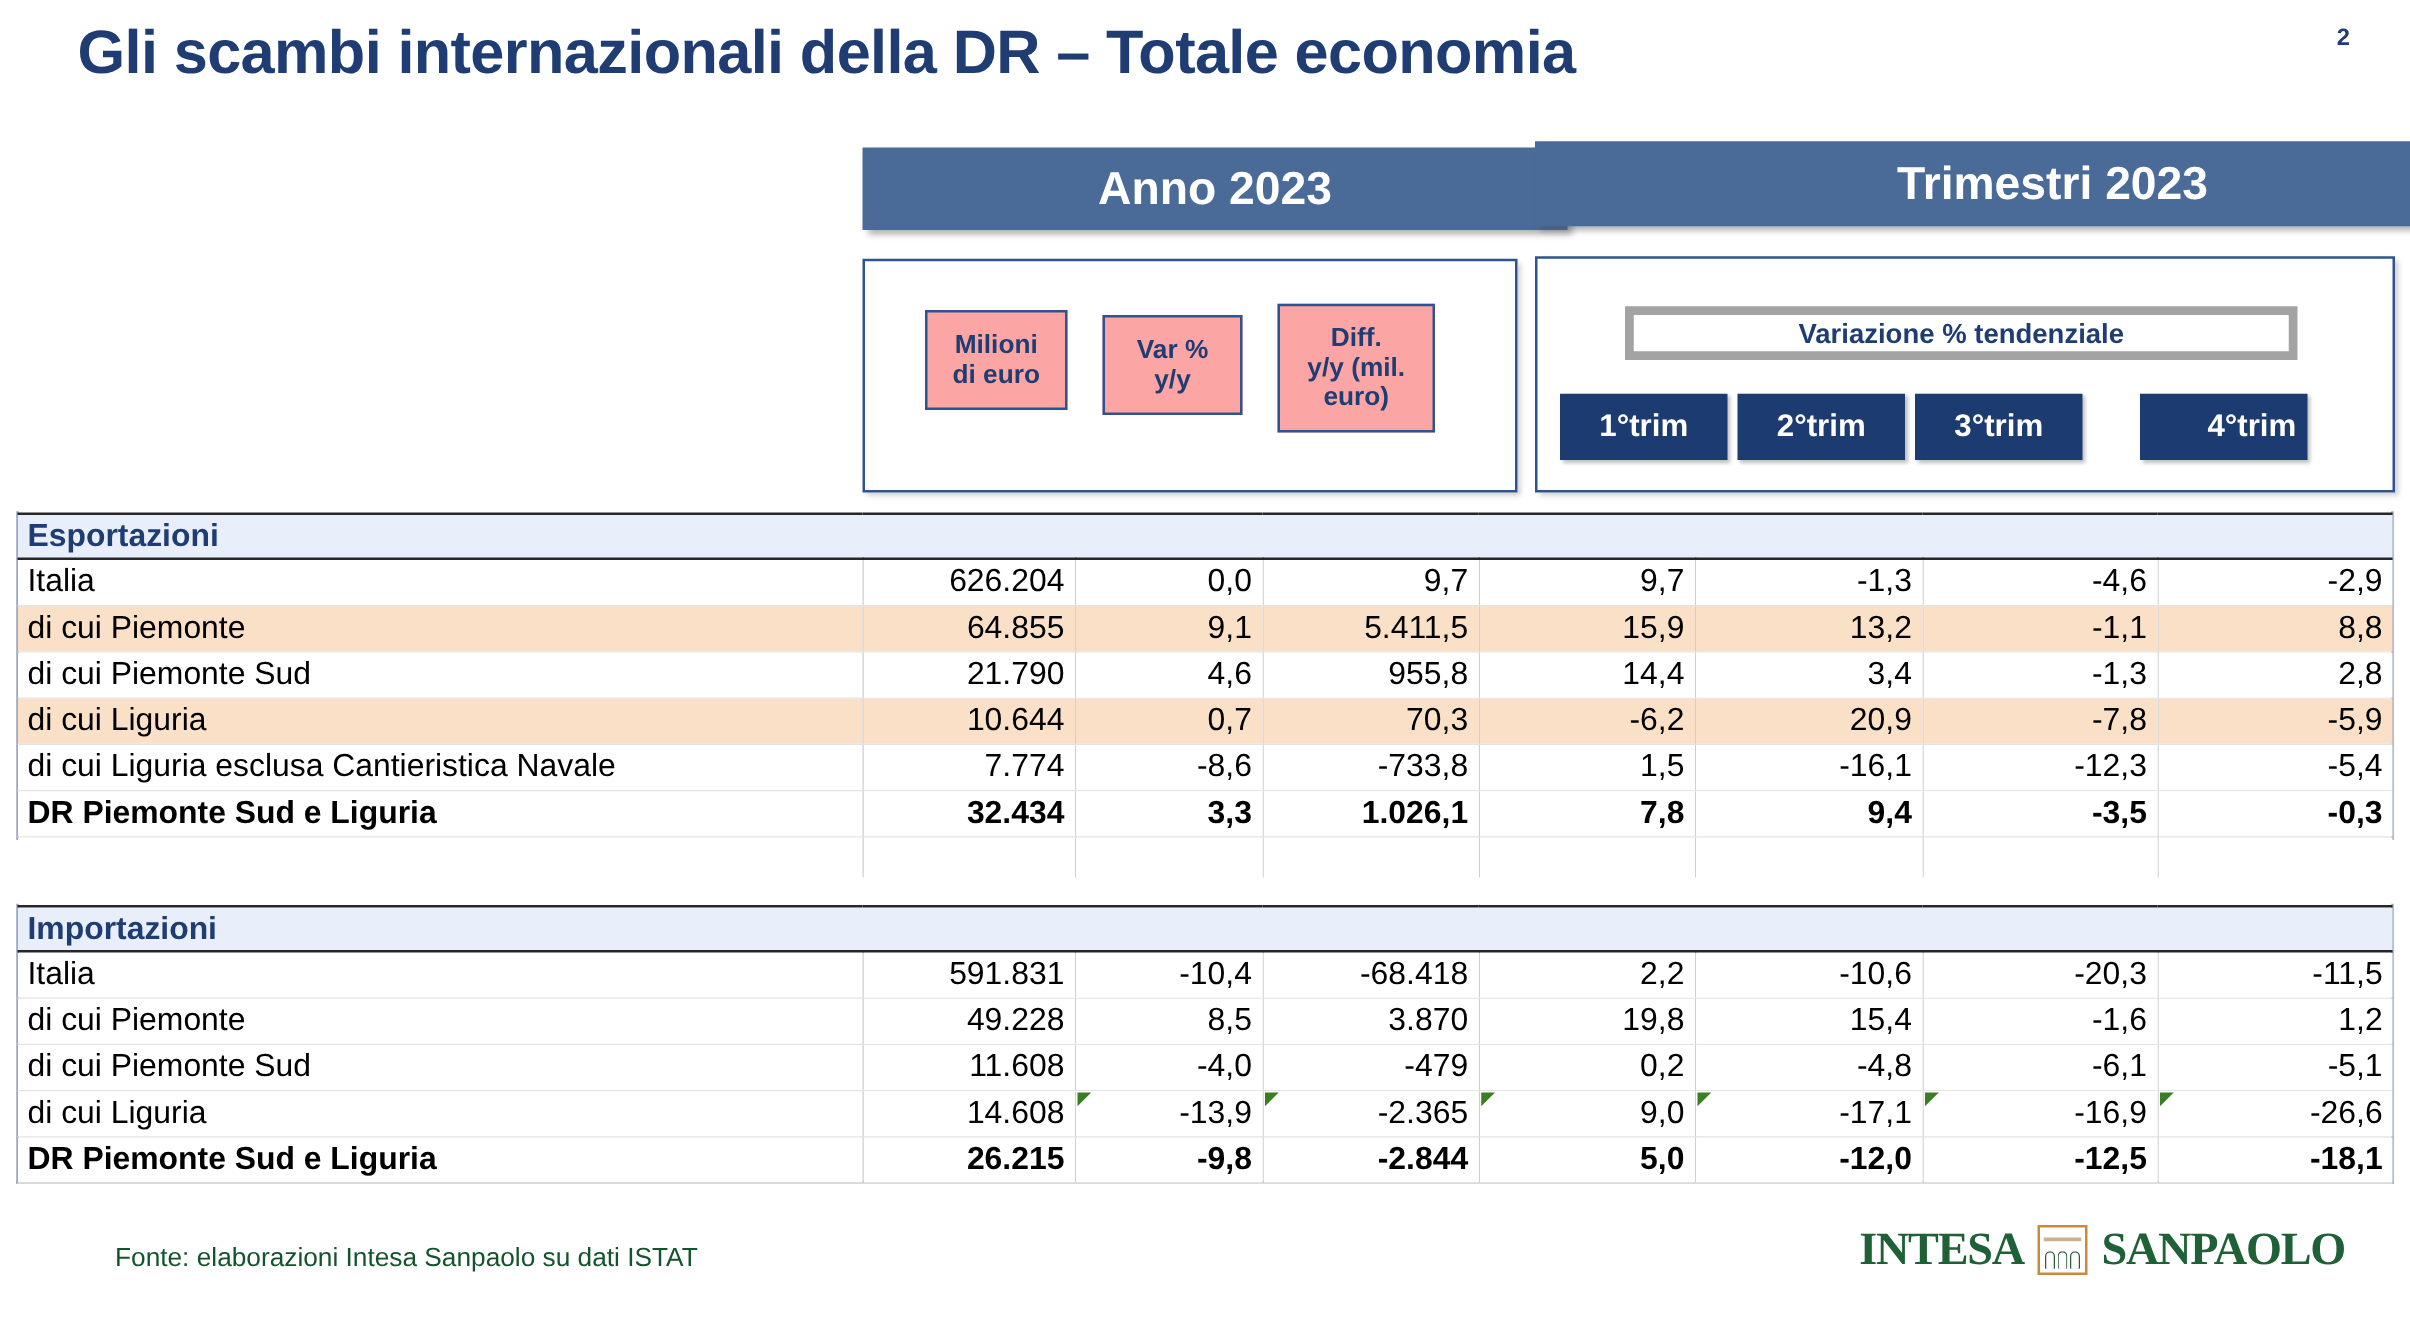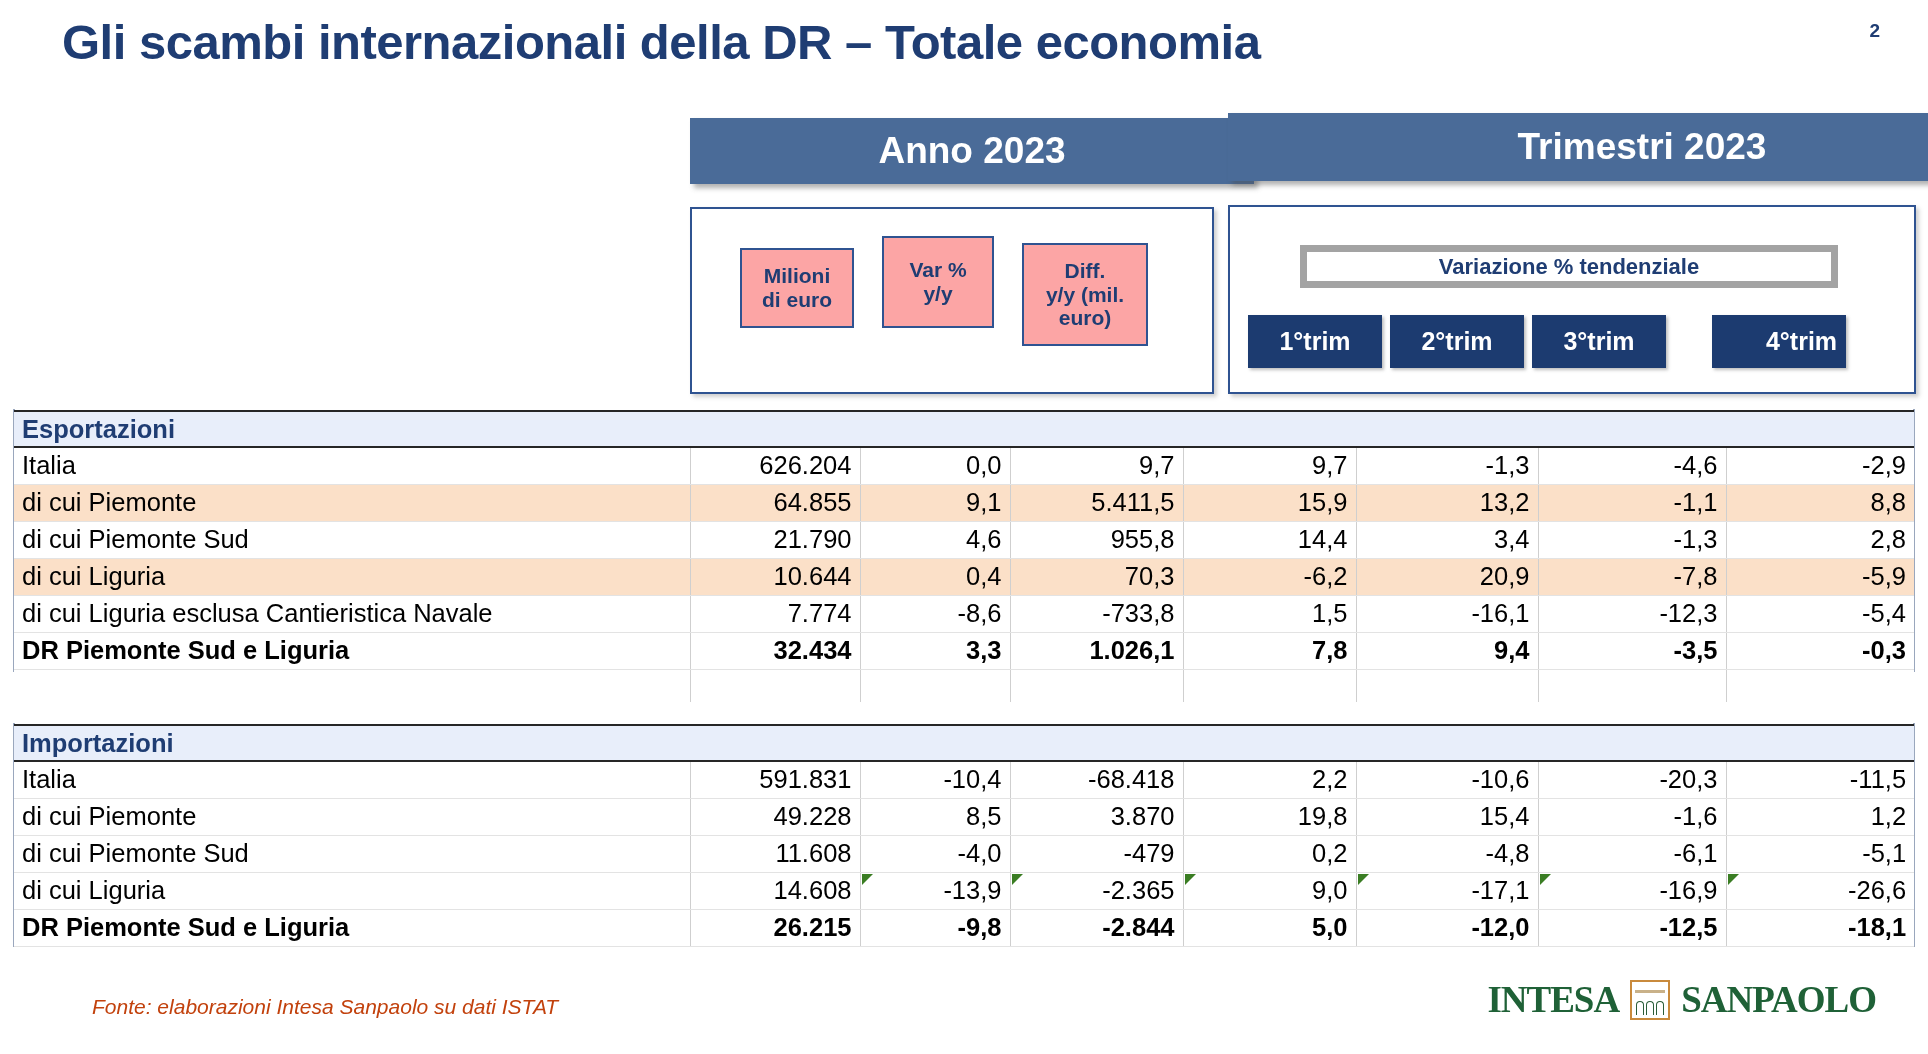--- a/index.html
+++ b/index.html
@@ -63,21 +63,21 @@
     color: #1f3d73;
     font-size: 21px;
     font-weight: bold;
     display: flex;
     align-items: center;
     justify-content: center;
     text-align: center;
     line-height: 1.12;
   }
   #chip-milioni { left: 740px; top: 248px; width: 114px; height: 80px; }
-  #chip-varpct  { left: 882px; top: 236px; width: 112px; height: 92px; }
+  #chip-varpct  { left: 882px; top: 252px; width: 112px; height: 80px; }
   #chip-diff    { left: 1022px; top: 243px; width: 126px; height: 103px; }
 
   
   #chip-variazione {
     position: absolute;
     left: 1300px; top: 245px; width: 538px; height: 43px;
     border: 7px solid #a3a3a3;
     background: #ffffff;
     color: #1f3d73;
     font-size: 22px;
@@ -177,22 +177,21 @@
     width: 0; height: 0;
     border-left: 11px solid #3a7d23;
     border-bottom: 11px solid transparent;
   }
 
   
   #source-note {
     position: absolute;
     left: 92px; top: 995px;
     font-size: 21px;
-    font-style: italic;
-    color: #c2410c;
+    color: #14532d;
   }
 
   #logo {
     position: absolute;
     right: 52px; top: 978px;
     display: flex;
     align-items: center;
     gap: 11px;
   }
   #logo .word {
@@ -307,21 +306,21 @@
         <td class="c-num">4,6</td>
         <td class="c-num">955,8</td>
         <td class="c-num">14,4</td>
         <td class="c-num">3,4</td>
         <td class="c-num">-1,3</td>
         <td class="c-num">2,8</td>
       </tr>
       <tr class="row-peach">
         <td class="c-label">di cui Liguria</td>
         <td class="c-num">10.644</td>
-        <td class="c-num">0,4</td>
+        <td class="c-num">0,7</td>
         <td class="c-num">70,3</td>
         <td class="c-num">-6,2</td>
         <td class="c-num">20,9</td>
         <td class="c-num">-7,8</td>
         <td class="c-num">-5,9</td>
       </tr>
       <tr class="row-white">
         <td class="c-label">di cui Liguria esclusa Cantieristica Navale</td>
         <td class="c-num">7.774</td>
         <td class="c-num">-8,6</td>

